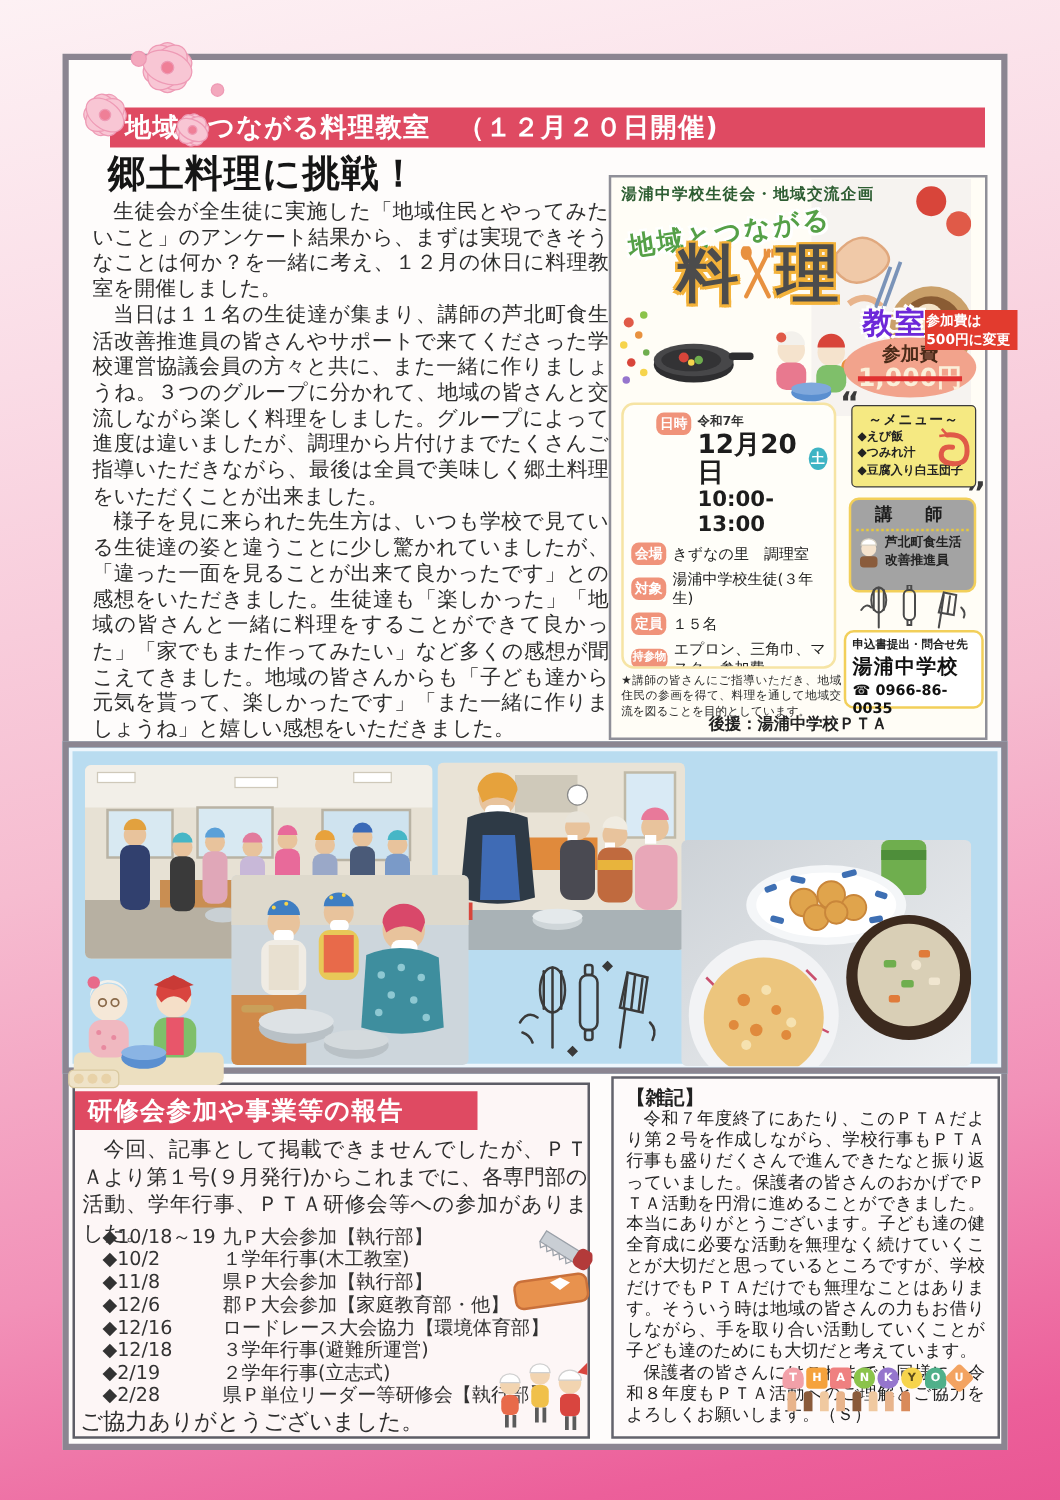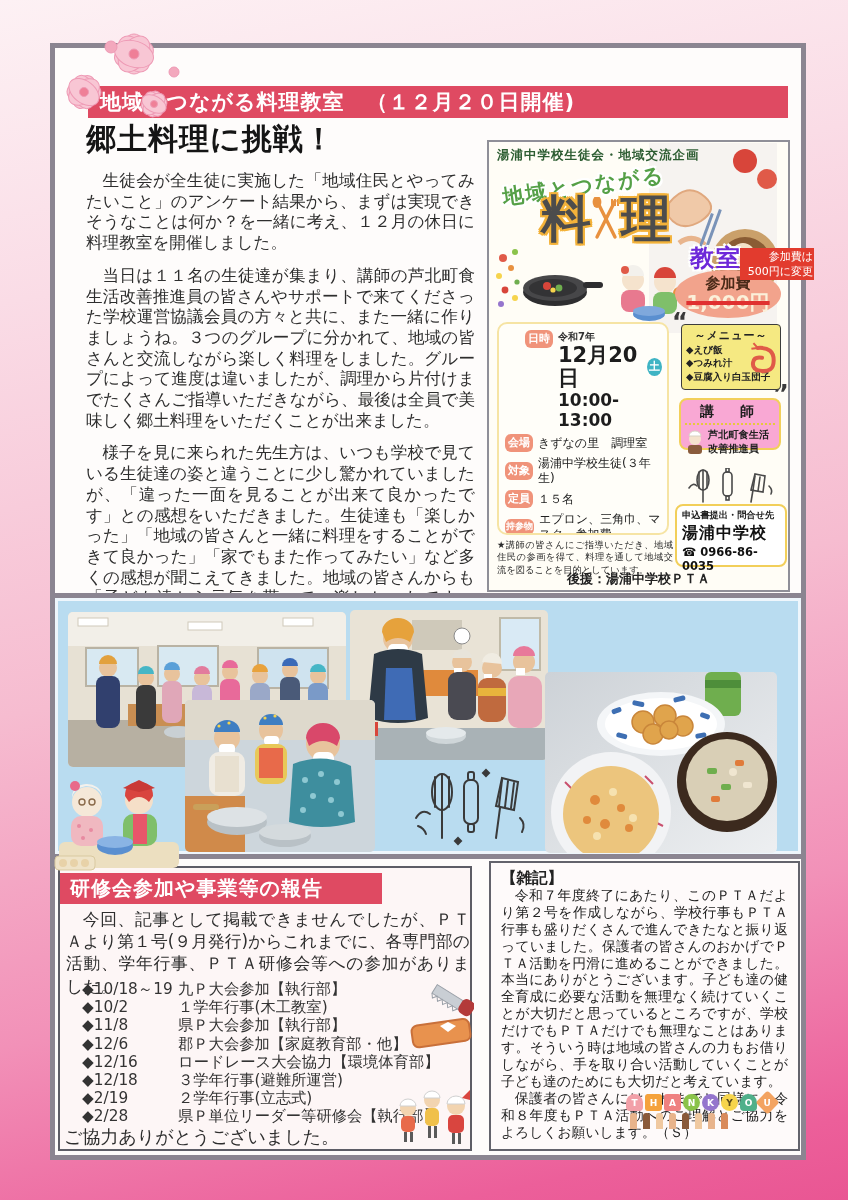--- a/index.html
+++ b/index.html
@@ -5,37 +5,37 @@
   html,body{margin:0;padding:0;}
   .page{position:relative;width:848px;height:1200px;overflow:hidden;
     font-family:"DejaVu Sans","Liberation Sans",sans-serif;
     background:linear-gradient(168deg,#fdf1f4 0%,#fadce6 22%,#f6bcd0 52%,#f291b8 76%,#ec5f9a 94%,#e95693 100%);}
   .content-box{position:absolute;left:50px;top:43px;width:756px;height:1117px;background:#fefcfb;
     border:5px solid #8b8591;box-sizing:border-box;}
   .band{position:absolute;background:#df4a62;color:#fff;font-weight:bold;box-sizing:border-box;white-space:nowrap;overflow:hidden;}
   #band1{left:88px;top:86px;width:700px;height:32px;font-size:21px;line-height:32px;padding-left:12px;letter-spacing:1px;}
   #article-title{position:absolute;left:86px;top:119px;font-size:30px;font-weight:bold;color:#151515;letter-spacing:1px;}
   #article{position:absolute;left:74px;top:159px;width:413px;font-size:16.6px;line-height:20.7px;color:#2e2e2e;text-align:justify;}
-  #article p{margin:12px;text-indent:1em;}
+  #article p{margin:0;text-indent:1em;}
   
   #flyer{position:absolute;left:487px;top:140px;width:303px;height:452px;background:#fffdf6;
     border:2px solid #8f8f98;box-sizing:border-box;overflow:visible;}
   #flyer *{box-sizing:border-box;}
   .fl-abs{position:absolute;}
   #flyer-top-label{left:8px;top:5px;font-size:12.5px;font-weight:bold;color:#2d5d32;letter-spacing:1px;}
   #flyer-photo-blob{left:160px;top:1px;width:128px;height:190px;overflow:hidden;}
   #flyer-tilt{left:13px;top:30px;font-size:21px;font-weight:bold;color:#55a047;transform:rotate(-8deg);letter-spacing:2px;
     text-shadow:-2px -2px 0 #fff,2px -2px 0 #fff,-2px 2px 0 #fff,2px 2px 0 #fff,0 2px 0 #fff,0 -2px 0 #fff;}
   #flyer-title-main{left:52px;top:52px;display:flex;align-items:center;z-index:2;}
   .kanji-big{font-size:50px;font-weight:bold;color:#4c4c4c;line-height:1;
     text-shadow:-2px -2px 0 #f3b23a,2px -2px 0 #f3b23a,-2px 2px 0 #f3b23a,2px 2px 0 #f3b23a,0 2px 0 #f3b23a,0 -2px 0 #f3b23a,2px 0 0 #f3b23a,-2px 0 0 #f3b23a;}
   #flyer-title-suffix{left:201px;top:100px;font-size:24px;font-weight:bold;color:#6d28d9;z-index:2;letter-spacing:2px;
     text-shadow:-2px -2px 0 #fff,2px -2px 0 #fff,-2px 2px 0 #fff,2px 2px 0 #fff;}
-  #price-badge{left:251px;top:106px;width:74px;background:#e23b2e;color:#fff;font-size:11px;font-weight:normal;
-    line-height:15px;text-align:right;z-index:5;padding:1px 1px;}
+  #price-badge{left:251px;top:106px;width:74px;background:#e23b2e;color:#fff;font-size:11px;font-weight:bold;
+    line-height:15px;text-align:left;z-index:5;padding:1px 1px;}
   #price-oval{left:186px;top:128px;width:106px;height:48px;background:#f2a38c;border-radius:50%;z-index:3;
     display:flex;flex-direction:column;align-items:center;justify-content:center;}
   #price-label{font-size:15px;font-weight:bold;color:#4a2a18;line-height:1.1;}
   #price-old{font-size:20px;font-weight:bold;color:#fbf0da;line-height:1.05;
     text-decoration:line-through;text-decoration-color:#e03030;text-decoration-thickness:3.5px;}
   #pan-illustration{left:2px;top:104px;width:112px;height:76px;}
   #cooks-illustration{left:122px;top:120px;width:76px;height:60px;}
   #flyer-info-box{left:8px;top:180px;width:172px;height:213px;border:2px solid #f6e4a4;border-radius:10px;
     background:#fffef9;padding:6px 5px 4px 6px;overflow:hidden;}
   .frow{display:flex;gap:5px;margin-bottom:4px;align-items:center;}
@@ -53,21 +53,21 @@
   #star-note{left:8px;top:397px;width:176px;font-size:9.3px;color:#2b2b2b;line-height:1.32;text-align:justify;}
   #support-line{left:0;top:428px;width:100%;text-align:center;font-size:13px;font-weight:bold;color:#222;}
   #menu-box{left:192px;top:182px;width:100px;height:66px;background:#f5e982;border:1.5px solid #3c3c3c;
     border-radius:4px;padding:3px 4px;z-index:2;}
   #menu-title{font-size:11px;font-weight:bold;text-align:center;color:#222;letter-spacing:1px;}
   .menu-item{font-size:9.6px;color:#222;line-height:1.4;font-weight:bold;}
   #shrimp-icon{position:absolute;right:2px;top:18px;width:30px;height:30px;transform:rotate(10deg);}
   .quote{position:absolute;font-size:24px;font-weight:bold;color:#3a3a3a;line-height:1;}
   #quote-open{left:183px;top:168px;}
   #quote-close{left:284px;top:240px;}
-  #teacher-box{left:190px;top:256px;width:102px;height:52px;border:2px solid #f2cf5a;border-radius:8px;background:#f9a8d4;padding:3px 4px;}
+  #teacher-box{left:190px;top:256px;width:102px;height:76px;border:2px solid #f2cf5a;border-radius:8px;background:#a3a3a3;padding:3px 4px;}
   #teacher-title{font-size:14px;font-weight:bold;text-align:center;color:#1d1d1d;letter-spacing:6px;
     border-bottom:2px dotted #e8c83c;padding-bottom:2px;}
   #teacher-body{display:flex;gap:3px;align-items:center;margin-top:3px;}
   #teacher-name{font-size:10.2px;color:#222;line-height:1.35;font-weight:bold;}
   #utensils-mini{left:196px;top:326px;width:90px;height:36px;}
   #contact-box{left:186px;top:362px;width:112px;height:63px;border:2px solid #f2cf5a;border-radius:8px;background:#fff;padding:3px 5px;}
   #contact-label{font-size:9.2px;font-weight:bold;color:#222;}
   #contact-name{font-size:16px;font-weight:bold;color:#111;letter-spacing:1px;margin-top:1px;}
   #contact-tel{font-size:11.5px;font-weight:bold;color:#111;margin-top:1px;}
   

